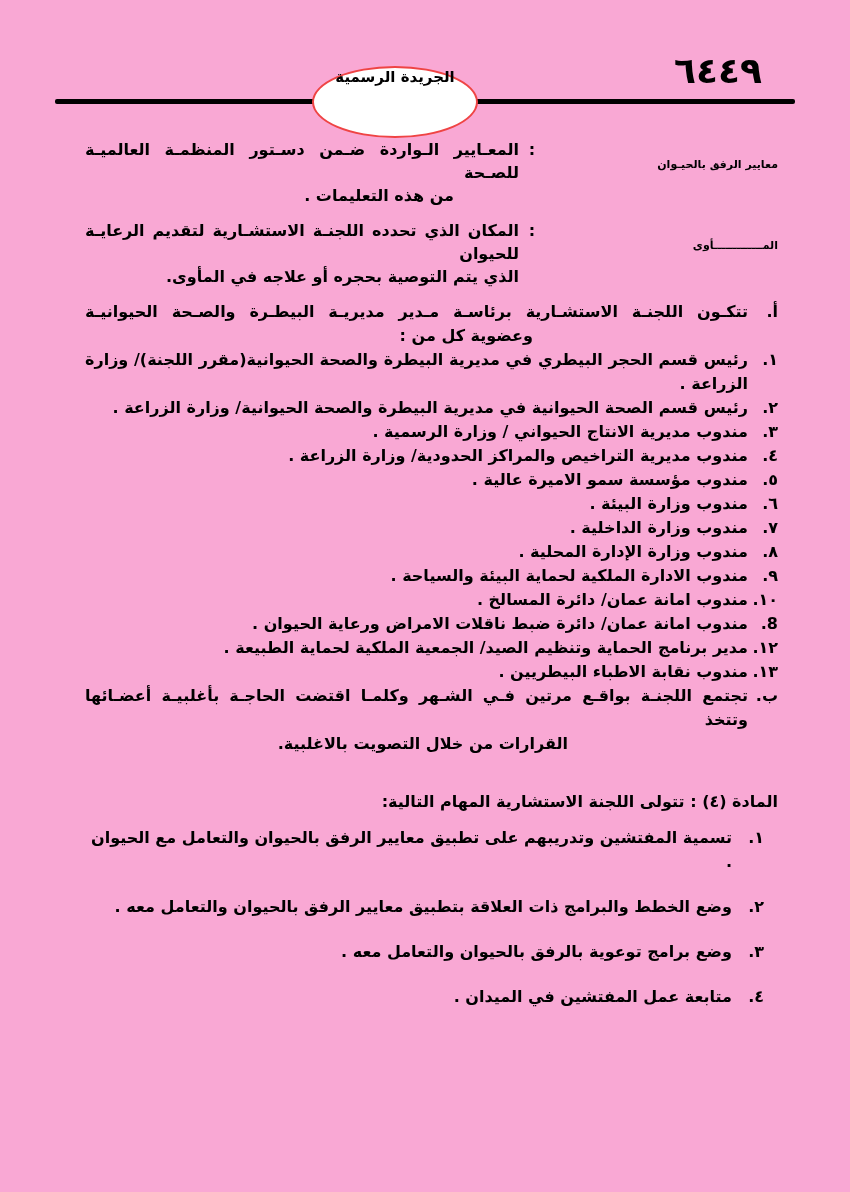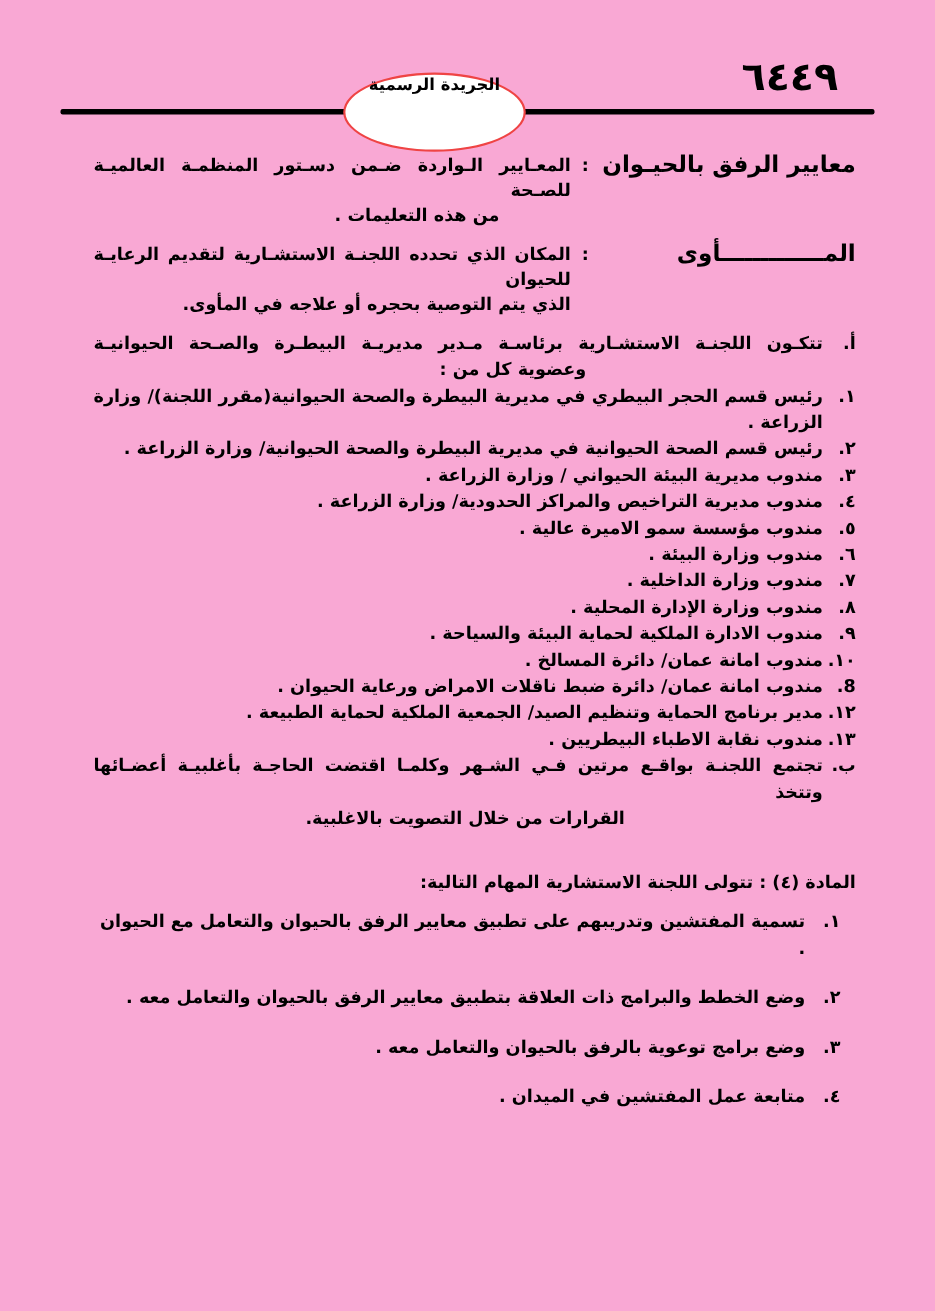--- a/index.html
+++ b/index.html
@@ -36,21 +36,21 @@
     position:absolute;top:138px;right:72px;left:85px;
     direction:rtl;text-align:right;font-size:16px;
   }
   .line{display:block;line-height:23px;}
   .just{text-align:justify;text-align-last:justify;}
   .ctr-a{padding-left:0;padding-right:215px;}
   .ctr-b{padding-right:180px;}
   .ind-def{padding-right:65px;}
   
   .def-row{display:flex;direction:rtl;margin-bottom:12px;}
-  .def-term{width:233px;font-size:21px;line-height:23px;white-space:nowrap;}
+  .def-term{width:233px;font-size:11px;line-height:23px;white-space:nowrap;margin-top:15px;}
   .def-sep{width:26px;text-align:center;line-height:23px;}
   .def-body{flex:1;}
   
   .art3-heading{margin-top:50px;margin-bottom:5px;line-height:24px;}
   .clause{display:flex;direction:rtl;}
   .clause .marker{width:30px;line-height:24px;}
   .clause .txt{flex:1;}
   .clause .txt .line{line-height:24px;}
   .members{margin:0;}
   .member{display:flex;direction:rtl;}
@@ -115,21 +115,21 @@
       </div>
       <div class="member">
         <span class="num">٢.</span>
         <div class="txt">
             <span class="line">رئيس قسم الصحة الحيوانية في مديرية البيطرة والصحة الحيوانية/ وزارة الزراعة .</span>
           </div>
       </div>
       <div class="member">
         <span class="num">٣.</span>
         <div class="txt">
-            <span class="line">مندوب مديرية البيئة الحيواني / وزارة الزراعة .</span>
+            <span class="line">مندوب مديرية الانتاج الحيواني / وزارة الرسمية .</span>
           </div>
       </div>
       <div class="member">
         <span class="num">٤.</span>
         <div class="txt">
             <span class="line">مندوب مديرية التراخيص والمراكز الحدودية/ وزارة الزراعة .</span>
           </div>
       </div>
       <div class="member">
         <span class="num">٥.</span>

